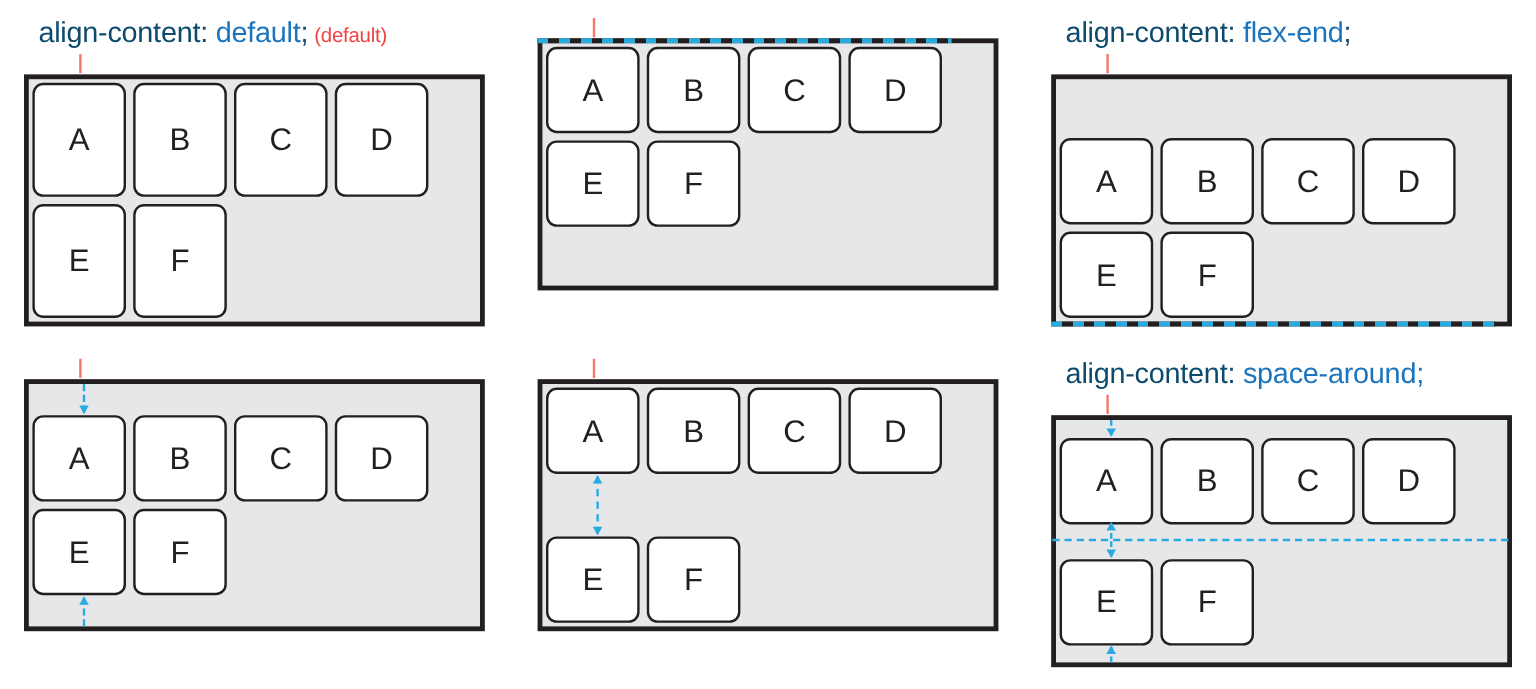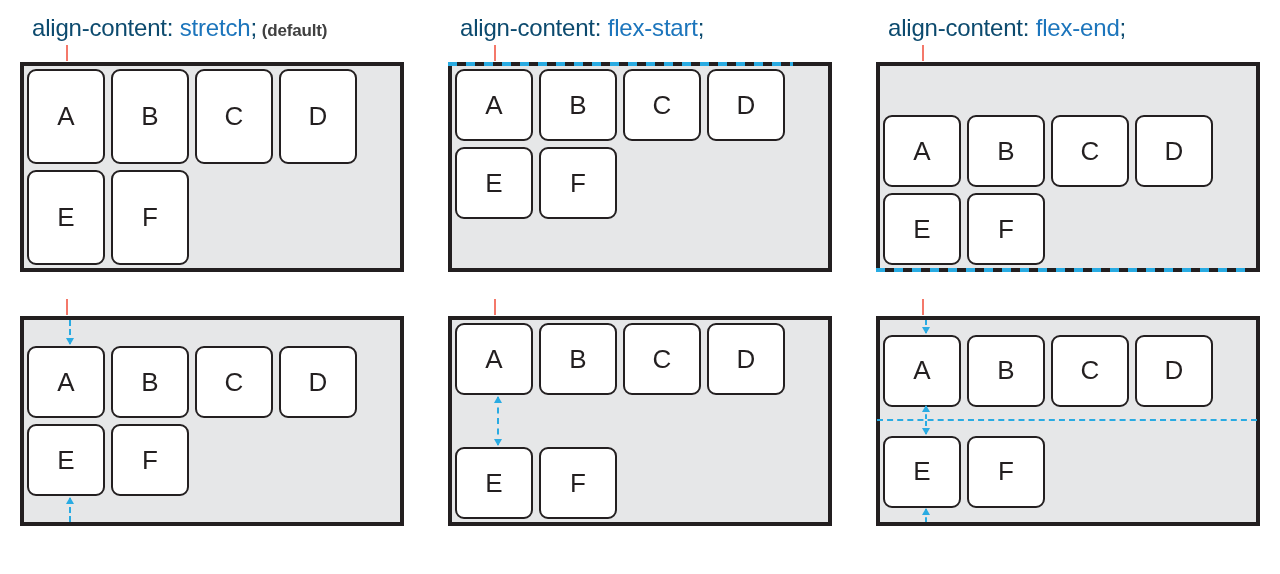--- a/index.html
+++ b/index.html
@@ -19,21 +19,21 @@
   .label-row{
     margin-left:12px;
     height:30px;
     font-size:24px;
     line-height:28px;
     white-space:nowrap;
     letter-spacing:-0.2px;
   }
   .label-row .dark{color:#0c4a6e;}
   .label-row .blue{color:#1c75bc;}
-  .label-row .note{font-size:17px;color:#404040;margin-left:5px;font-weight:bold;}
+  .label-row .note{font-size:17px;color:#ef4444;margin-left:5px;}
   .tick-row{height:18px;position:relative;}
   .tick{
     position:absolute;left:46px;top:1px;
     width:2px;height:16px;background:#f4786a;
   }
   
   .flexbox{
     position:relative;
     width:376px;height:202px;
     border:4px solid #231f20;
@@ -77,36 +77,35 @@
     position:absolute;left:-3px;right:-1px;top:99px;
     border-top:2px dashed #29abe2;
   }
 </style>
 </head>
 <body>
 
 <div class="grid">
 
   <div class="cell">
-    <div class="label-row"><span class="dark">align-content:</span> <span class="blue">stretch</span><span class="dark">;</span><span class="note">(default)</span></div>
+    <div class="label-row"><span class="dark">align-content:</span> <span class="blue">default</span><span class="dark">;</span><span class="note">(default)</span></div>
     <div class="tick-row">
         <div class="tick"></div>
       </div>
     <div class="flexbox ac-stretch">
       <div class="item">A</div>
       <div class="item">B</div>
       <div class="item">C</div>
       <div class="item">D</div>
       <div class="item">E</div>
       <div class="item">F</div>
     </div>
   </div>
 
   <div class="cell">
-    <div class="label-row"><span class="dark">align-content:</span> <span class="blue">flex-start</span><span class="dark">;</span></div>
     <div class="tick-row">
         <div class="tick"></div>
       </div>
     <div class="flexbox ac-flex-start">
       <div class="dash-edge dash-top"></div>
       <div class="item">A</div>
       <div class="item">B</div>
       <div class="item">C</div>
       <div class="item">D</div>
       <div class="item">E</div>
@@ -165,20 +164,21 @@
       <div class="item">A</div>
       <div class="item">B</div>
       <div class="item">C</div>
       <div class="item">D</div>
       <div class="item">E</div>
       <div class="item">F</div>
     </div>
   </div>
 
   <div class="cell">
+    <div class="label-row"><span class="dark">align-content:</span> <span class="blue">space-around</span><span class="blue">;</span></div>
     <div class="tick-row">
         <div class="tick"></div>
       </div>
     <div class="flexbox ac-space-around">
       <div class="midline"></div>
       <div class="varrow" style="top:0;height:13px;">
         <div class="vline"></div>
         <div class="ah ah-down"></div>
       </div>
       <div class="varrow" style="top:86px;height:13px;">

